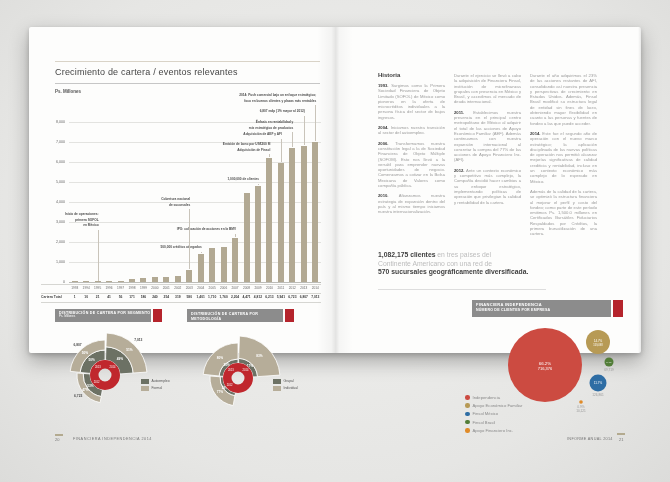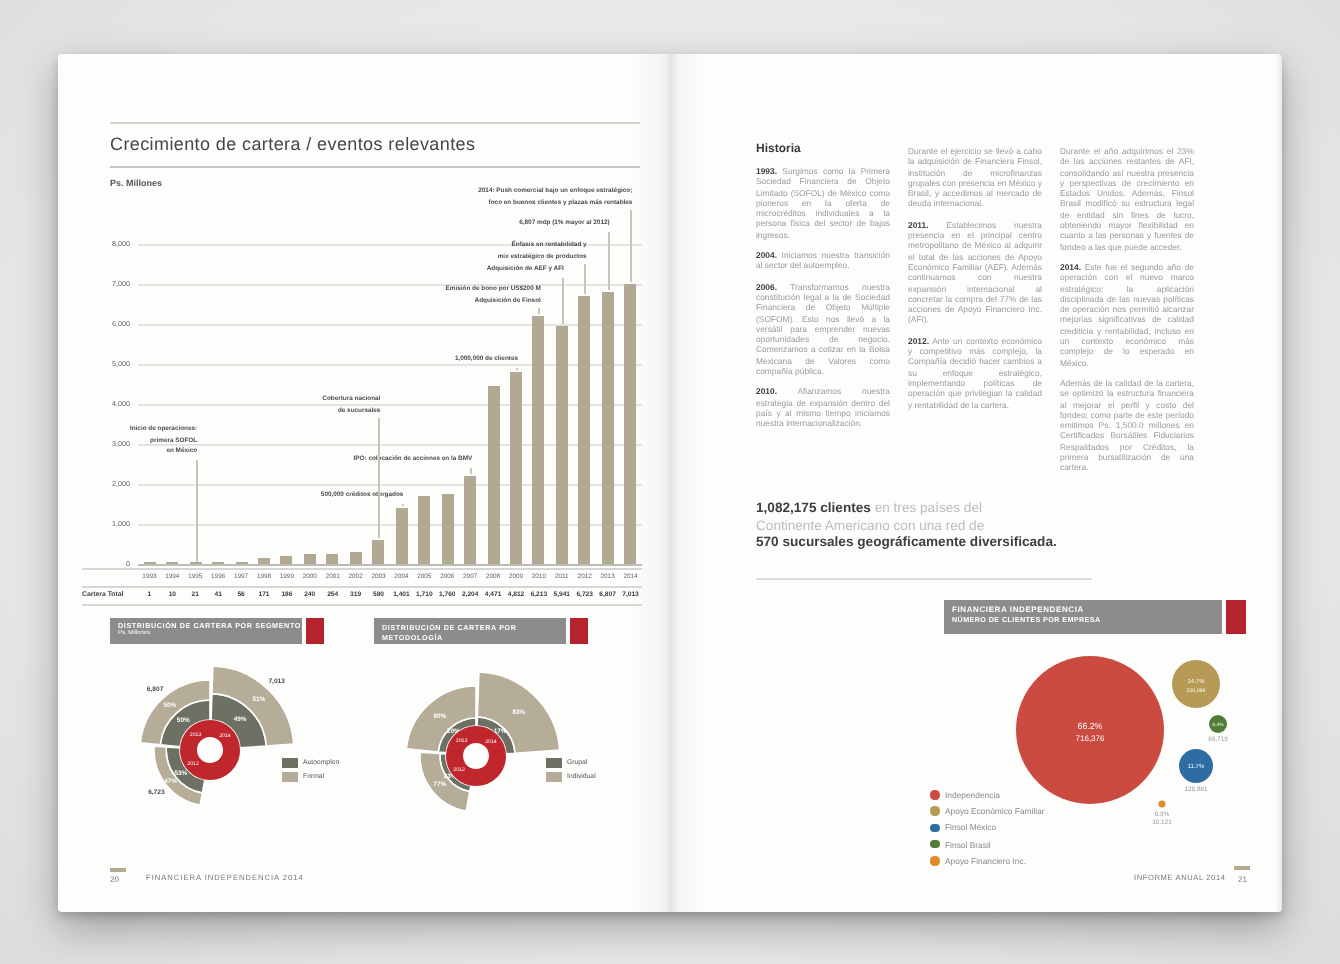--- a/index.html
+++ b/index.html
@@ -1,18 +1,18 @@
 <!DOCTYPE html>
 <html><head>
 <meta charset="utf-8">
 <style>
   html,body{margin:0;padding:0;}
   body{width:670px;height:482px;background:#e8e8e6;font-family:"Liberation Sans",sans-serif;overflow:hidden;}
   .stage{position:relative;width:670px;height:482px;background:radial-gradient(ellipse at 50% 45%, #f0f0ee 0%, #e6e6e4 70%, #dcdcda 100%);}
-  .spread{position:absolute;left:29px;top:27px;width:612px;height:429px;background:#fdfdfc;border-radius:2px;
+  .spread{position:absolute;left:29px;top:27px;width:612px;height:326px;background:#fdfdfc;border-radius:2px;
           box-shadow:0 8px 20px rgba(0,0,0,.30), 0 2px 5px rgba(0,0,0,.18);}
   .fold{position:absolute;left:288px;top:0;width:36px;height:100%;pointer-events:none;
         background:linear-gradient(90deg, rgba(0,0,0,0) 0%, rgba(0,0,0,.04) 40%, rgba(0,0,0,.10) 52%, rgba(0,0,0,.03) 62%, rgba(0,0,0,0) 100%);}
   .page-edge{position:absolute;right:0;top:0;width:3px;height:100%;border-radius:0 2px 2px 0;
         background:linear-gradient(90deg, rgba(0,0,0,0), rgba(0,0,0,.08));}
   .abs{position:absolute;}
   
   .top-rule{left:26px;top:34px;width:265px;height:1px;background:#d9d3c7;}
   .title{left:26px;top:40px;font-size:9px;color:#464646;letter-spacing:.2px;}
   .title-rule{left:26px;top:56px;width:265px;height:1px;background:#c6c6c6;}

